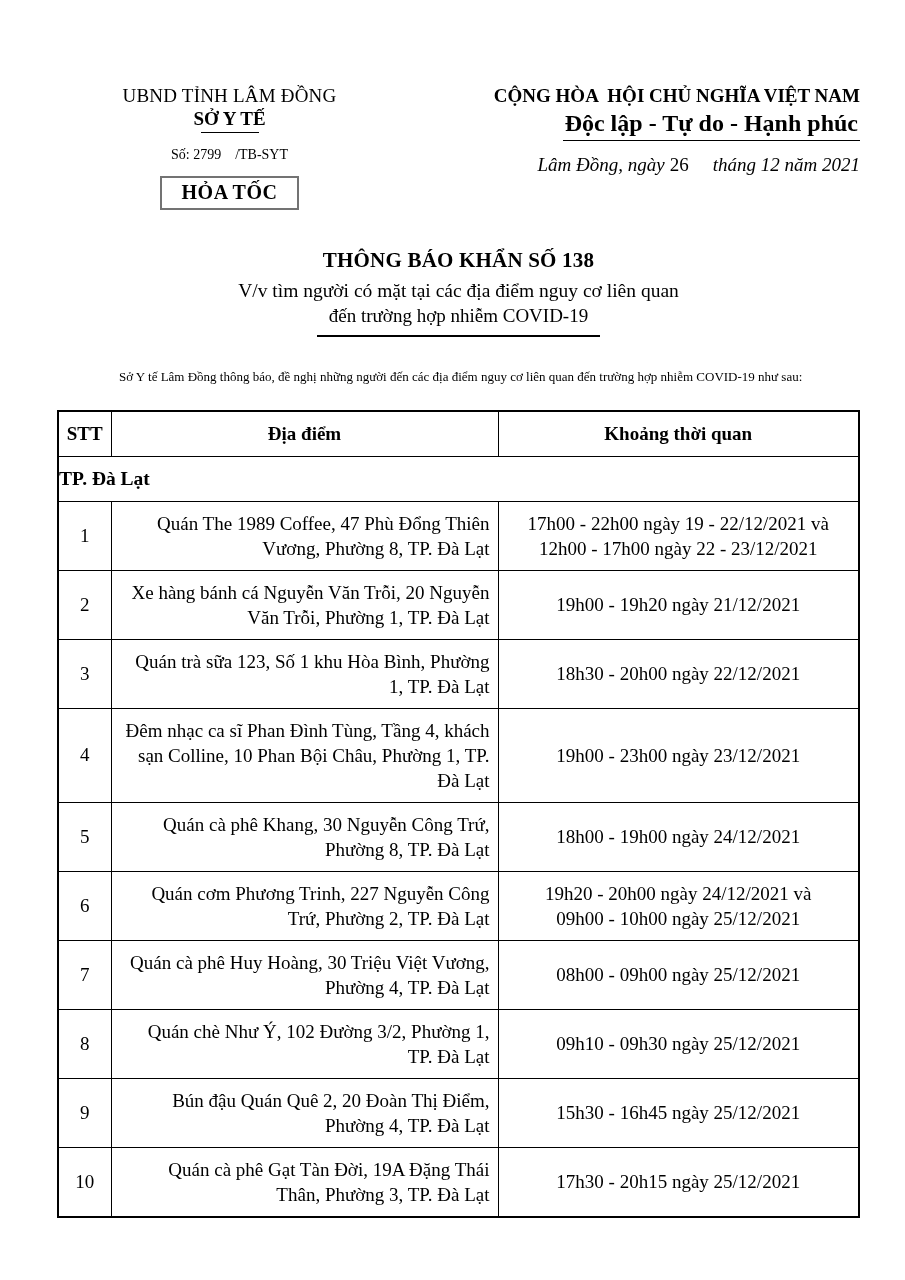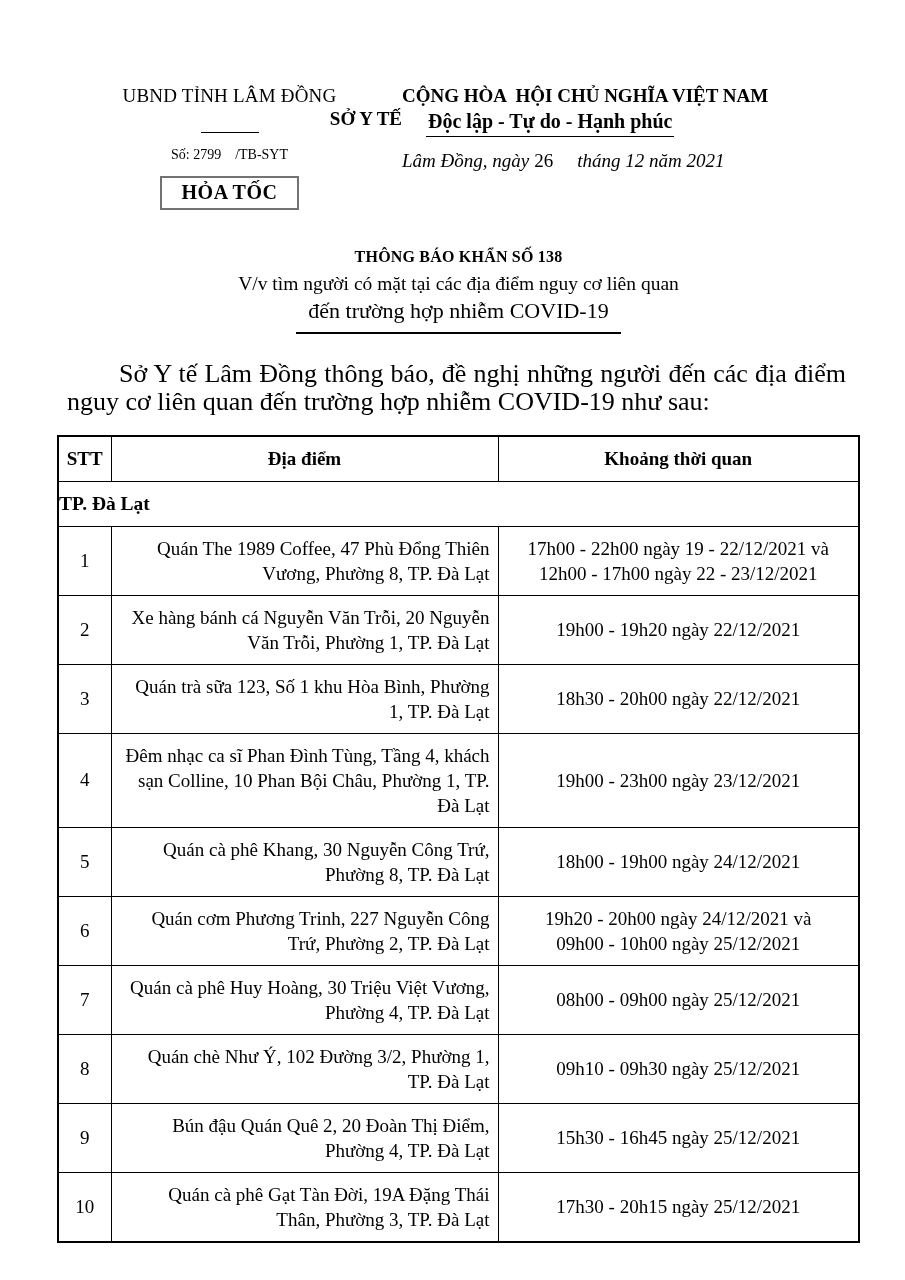--- a/index.html
+++ b/index.html
@@ -8,53 +8,53 @@
     width: 905px; height: 1280px;
     font-family: "Liberation Serif", "DejaVu Serif", serif;
     color: #000;
     overflow: hidden;
   }
   .page { width: 905px; height: 999px; padding: 85px 45px 0 57px; }
 
   
   .hdr { display: flex; }
   .hdr-left { width: 345px; text-align: center; }
-  .hdr-right { flex: 1; text-align: left; }
+  .hdr-right { flex: 1; text-align: right; }
   .hdr-org { font-size: 19px; letter-spacing: .2px; }
-  .hdr-dept { font-size: 19px; font-weight: bold; margin-top: 1px; text-align: right; }
+  .hdr-dept { font-size: 19px; font-weight: bold; margin-top: 1px; }
   .dept-rule { width: 58px; height: 0; border-bottom: 1.5px solid #000; margin: 2px auto 0; }
   .doc-no { font-size: 14px; margin-top: 14px; white-space: pre; }
   .urgent-box {
     display: inline-block; margin-top: 13px;
     border: 2px solid #737373; padding: 3px 20px 4px;
     font-size: 20px; font-weight: bold; letter-spacing: .5px;
   }
   .republic { font-size: 19px; font-weight: bold; white-space: pre; }
   .motto-wrap { margin-top: 3px; }
   .motto {
-    display: inline-block; font-size: 20px; font-weight: bold;
+    display: inline-block; font-size: 24px; font-weight: bold;
     border-bottom: 1.5px solid #000; padding: 0 2px 3px; margin-left: 24px;
   }
   .dateline { font-size: 19px; font-style: italic; margin-top: 13px; white-space: pre; }
   .date-day { font-style: normal; margin: 0 24px 0 5px; }
 
   
   .title-block { text-align: center; margin-top: 38px; }
-  .title-main { font-size: 16px; font-weight: bold; letter-spacing: .2px; }
+  .title-main { font-size: 21px; font-weight: bold; letter-spacing: .2px; }
   .title-sub { font-size: 19.5px; margin-top: 7px; }
   .title-sub2-wrap { margin-top: 3px; }
   .title-sub2 {
-    display: inline-block; font-size: 22px;
+    display: inline-block; font-size: 19px;
     border-bottom: 2px solid #000; padding: 0 12px 8px;
   }
 
   
   .intro {
     margin: 26px 14px 10px 10px;
-    font-size: 26px; line-height: 28px;
+    font-size: 13px; line-height: 28px;
     text-align: justify; text-indent: 52px;
   }
 
   
   table.risk {
     width: 803px; margin-top: 19px;
     border-collapse: collapse; border: 2px solid #000;
     table-layout: fixed;
     padding-left: 36px;
   }
@@ -128,21 +128,21 @@
       </tr>
     <tr>
           <td class="td-stt">1</td>
           <td class="td-place">Quán The 1989 Coffee, 47 Phù Đổng Thiên Vương, Phường 8, TP. Đà Lạt</td>
           <td class="td-time">17h00 - 22h00 ngày 19 - 22/12/2021 và
 12h00 - 17h00 ngày 22 - 23/12/2021</td>
         </tr>
         <tr>
           <td class="td-stt">2</td>
           <td class="td-place">Xe hàng bánh cá Nguyễn Văn Trỗi, 20 Nguyễn Văn Trỗi, Phường 1, TP. Đà Lạt</td>
-          <td class="td-time">19h00 - 19h20 ngày 22/12/2021</td>
+          <td class="td-time">19h00 - 19h20 ngày 21/12/2021</td>
         </tr>
         <tr>
           <td class="td-stt">3</td>
           <td class="td-place">Quán trà sữa 123, Số 1 khu Hòa Bình, Phường 1, TP. Đà Lạt</td>
           <td class="td-time">18h30 - 20h00 ngày 22/12/2021</td>
         </tr>
         <tr>
           <td class="td-stt">4</td>
           <td class="td-place">Đêm nhạc ca sĩ Phan Đình Tùng, Tầng 4, khách sạn Colline, 10 Phan Bội Châu, Phường 1, TP. Đà Lạt</td>
           <td class="td-time">19h00 - 23h00 ngày 23/12/2021</td>

